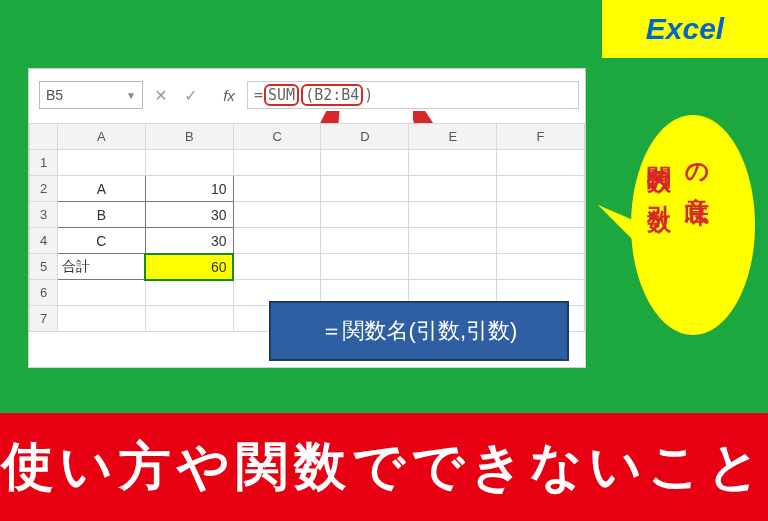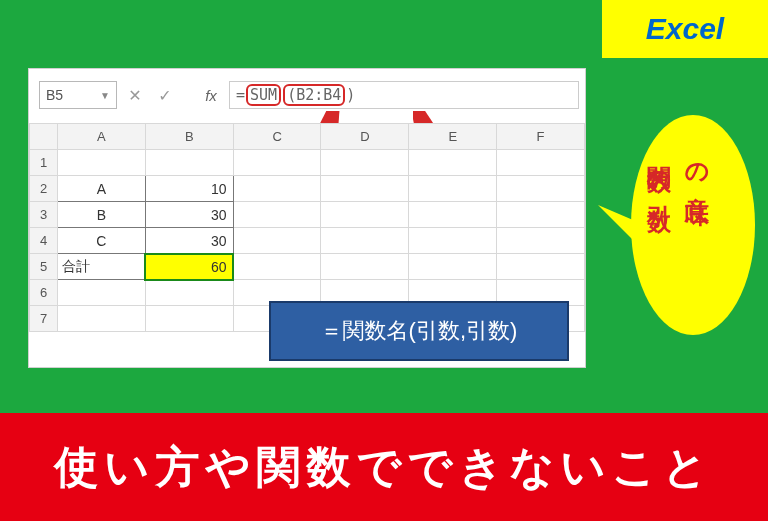--- a/index.html
+++ b/index.html
@@ -42,21 +42,21 @@
     position: absolute;
     top: 10px;
     left: 10px;
     width: 540px;
     height: 32px;
     display: flex;
     align-items: center;
     gap: 6px;
   }
   .name-box {
-    width: 78px;
+    width: 104px;
     height: 28px;
     border: 1px solid #b8b8b8;
     background: #fff;
     display: flex;
     align-items: center;
     padding: 0 6px;
     font-size: 14px;
     color: #555;
     justify-content: space-between;
   }
@@ -68,21 +68,21 @@
     width: 24px;
     height: 24px;
     display: flex;
     align-items: center;
     justify-content: center;
     color: #888;
     font-size: 16px;
   }
   .fx-cancel { color: #999; }
   .fx-check { color: #999; }
-  .fx-label { font-style: italic; font-size: 15px; color: #666; margin-left:16px;}
+  .fx-label { font-style: italic; font-size: 15px; color: #666; margin-left:8px;}
   .formula-bar {
     flex: 1;
     height: 28px;
     border: 1px solid #ccc;
     background: #fff;
     display: flex;
     align-items: center;
     padding: 0 6px;
     font-size: 15px;
     color: #666;
@@ -193,21 +193,21 @@
     bottom: 0;
     width: 768px;
     height: 108px;
     background: #e60012;
     display: flex;
     align-items: center;
     justify-content: center;
   }
   .footer-red span {
     color: #fff;
-    font-size: 44px;
+    font-size: 52px;
     font-weight: bold;
     letter-spacing: 6px;
   }
 </style>
 </head>
 <body>
 
 <div class="badge-yellow">
   <span>Excel</span>
 </div>

